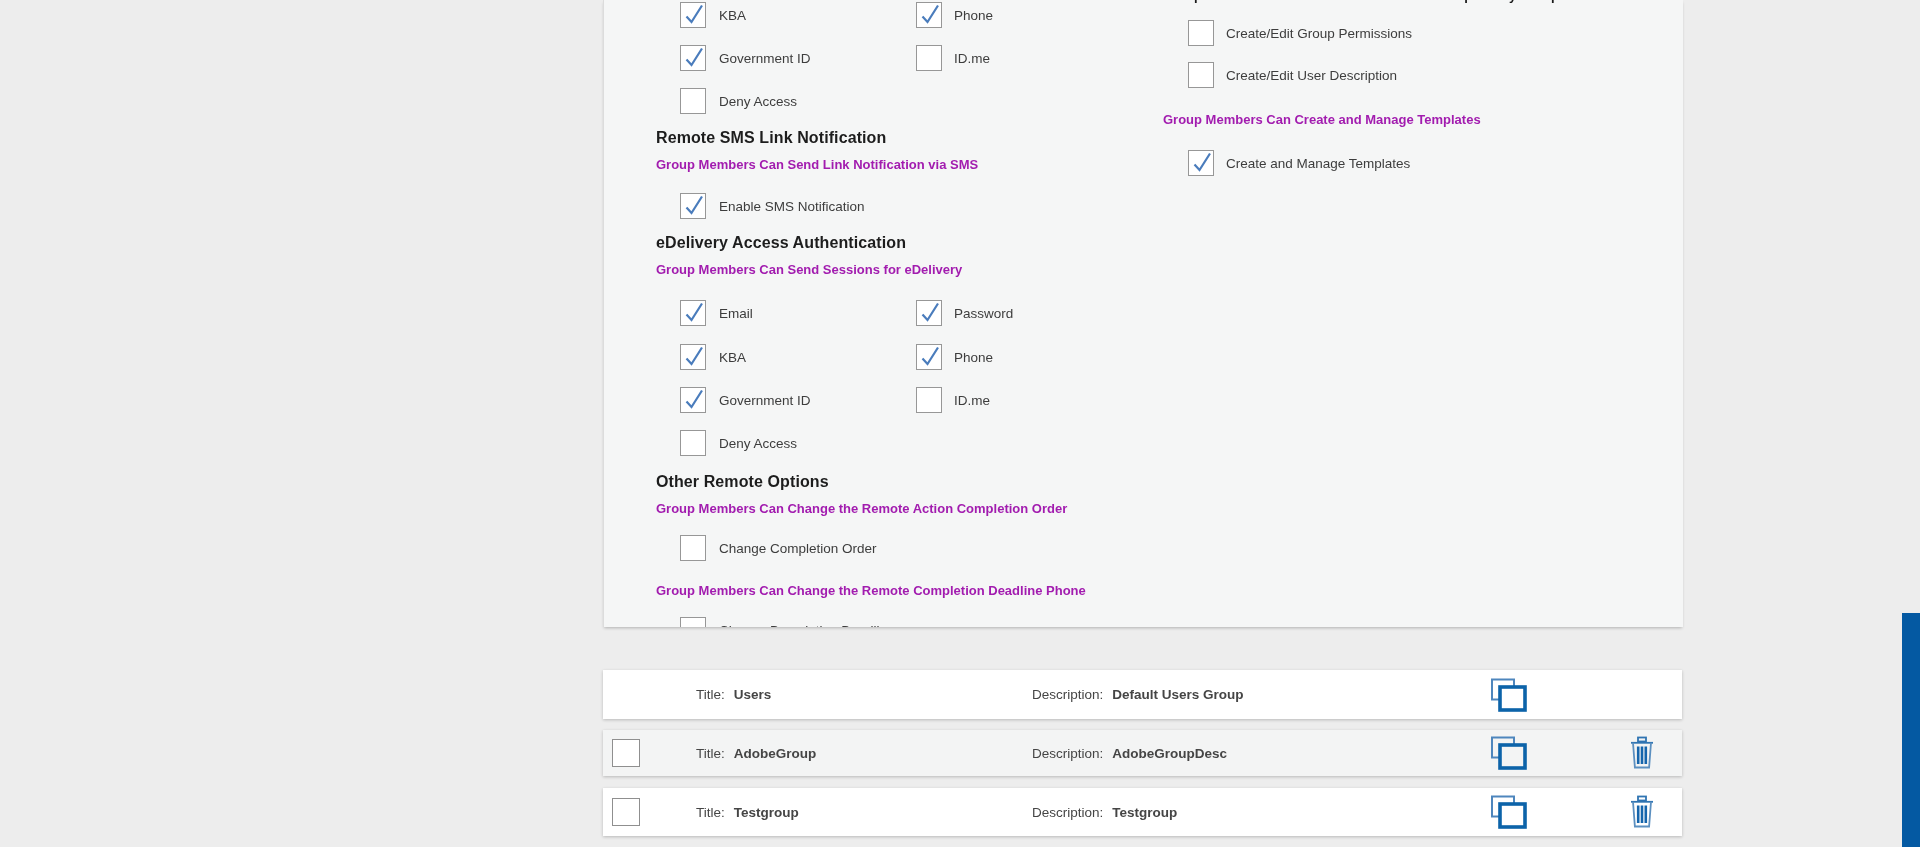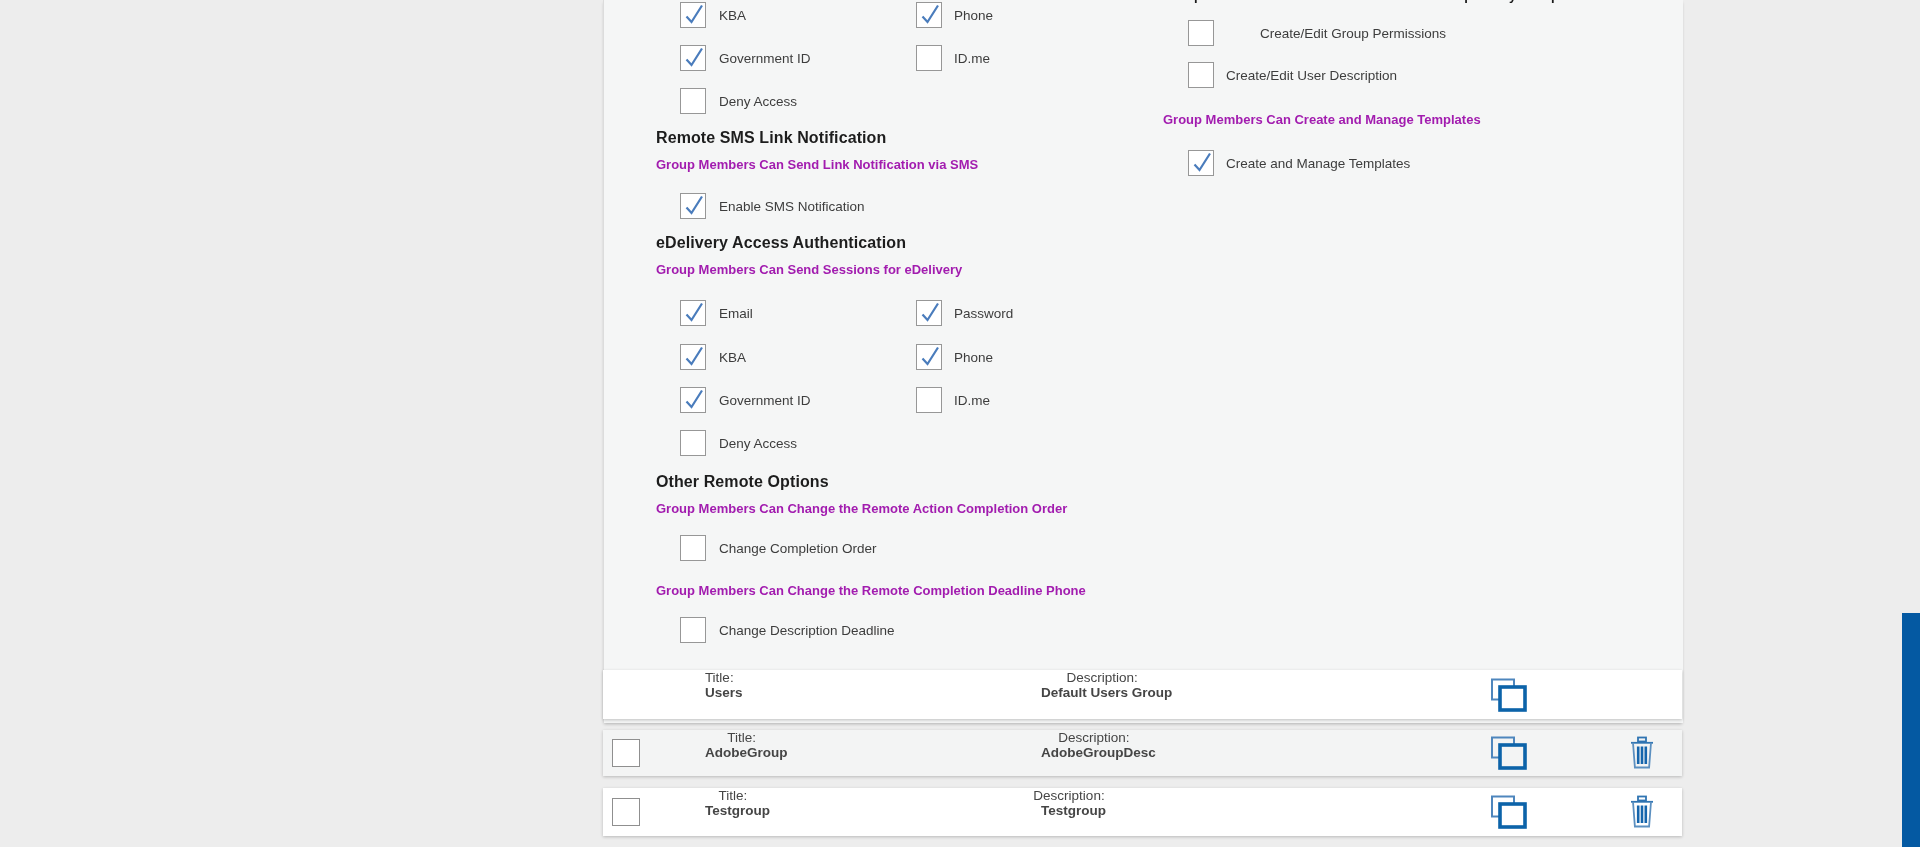--- a/index.html
+++ b/index.html
@@ -1,20 +1,20 @@
 <!DOCTYPE html>
 <html><head>
 <meta charset="utf-8">
 <style>
   html,body{margin:0;padding:0;background:#ededed;}
   #screen{position:relative;width:1920px;height:847px;background:#ededed;overflow:hidden;
           font-family:"Liberation Sans", sans-serif;-webkit-font-smoothing:antialiased;}
 
   
-  .panel{position:absolute;left:603px;top:0;width:1079px;height:723px;background:#f5f6f6;
+  .panel{position:absolute;left:603px;top:0;width:1079px;height:627px;background:#f5f6f6;
          border-left:1px solid #dcdcdc;overflow:hidden;
          box-shadow:0 2px 3px -1px rgba(0,0,0,0.25);}
 
   .h-section{position:absolute;font-size:16px;font-weight:bold;color:#1d1d1d;letter-spacing:.1px;}
   .h-sub{position:absolute;font-size:13px;font-weight:bold;color:#a21caf;}
 
   
   .cb{position:absolute;width:26px;height:26px;background:#fff;border:1px solid #979797;
       box-sizing:border-box;cursor:pointer;}
   .cb svg{display:none;position:absolute;left:0;top:-1px;overflow:visible;}
@@ -23,21 +23,21 @@
              font-size:13.5px;color:#3d3d3d;white-space:nowrap;}
 
   
   .grow{position:absolute;left:603px;width:1079px;background:#fff;
         box-shadow:0 1px 3px rgba(0,0,0,0.22);}
   .grow.hl{background:#f3f4f4;}
   .grow .rcb{position:absolute;left:9px;top:50%;transform:translateY(-50%);
              width:28px;height:28px;background:#fff;border:1.5px solid #8f8f8f;
              box-sizing:border-box;cursor:pointer;}
   .rtext{position:absolute;top:0;height:100%;display:flex;align-items:center;
-         font-size:13.5px;color:#454545;white-space:nowrap;flex-direction:column;}
+         font-size:13.5px;color:#454545;white-space:nowrap;}
   .rtitle{left:93px;}
   .rdesc{left:429px;}
   .rtext .val{margin-left:9px;font-weight:bold;}
   .icon-btn{position:absolute;top:50%;transform:translateY(-50%);cursor:pointer;
             background:none;border:none;padding:0;line-height:0;}
   .copy-btn{left:886px;}
   .trash-btn{left:1024px;}
   .copy-front{fill:#fff;}
   .grow.hl .copy-front{fill:#f3f4f4;}
 
@@ -157,21 +157,21 @@
     <div class="h-sub" style="left:52px;top:583px;">Group Members Can Change the Remote Completion Deadline Phone</div>
 
     <span class="cb" style="left:76px;top:617px;">
       
     </span>
     <span class="opt-label" style="left:115px;top:617px;">Change Description Deadline</span>
 
     <span class="cb" style="left:584px;top:20px;">
       
     </span>
-    <span class="opt-label" style="left:656px;top:20px;">Create/Edit Group Permissions</span>
+    <span class="opt-label" style="left:622px;top:20px;">Create/Edit Group Permissions</span>
 
     <span class="cb" style="left:584px;top:62px;">
       
     </span>
     <span class="opt-label" style="left:622px;top:62px;">Create/Edit User Description</span>
 
     <div class="h-sub" style="left:559px;top:112px;">Group Members Can Create and Manage Templates</div>
 
     <span class="cb checked" style="left:584px;top:150px;">
       <svg width="26" height="26">

